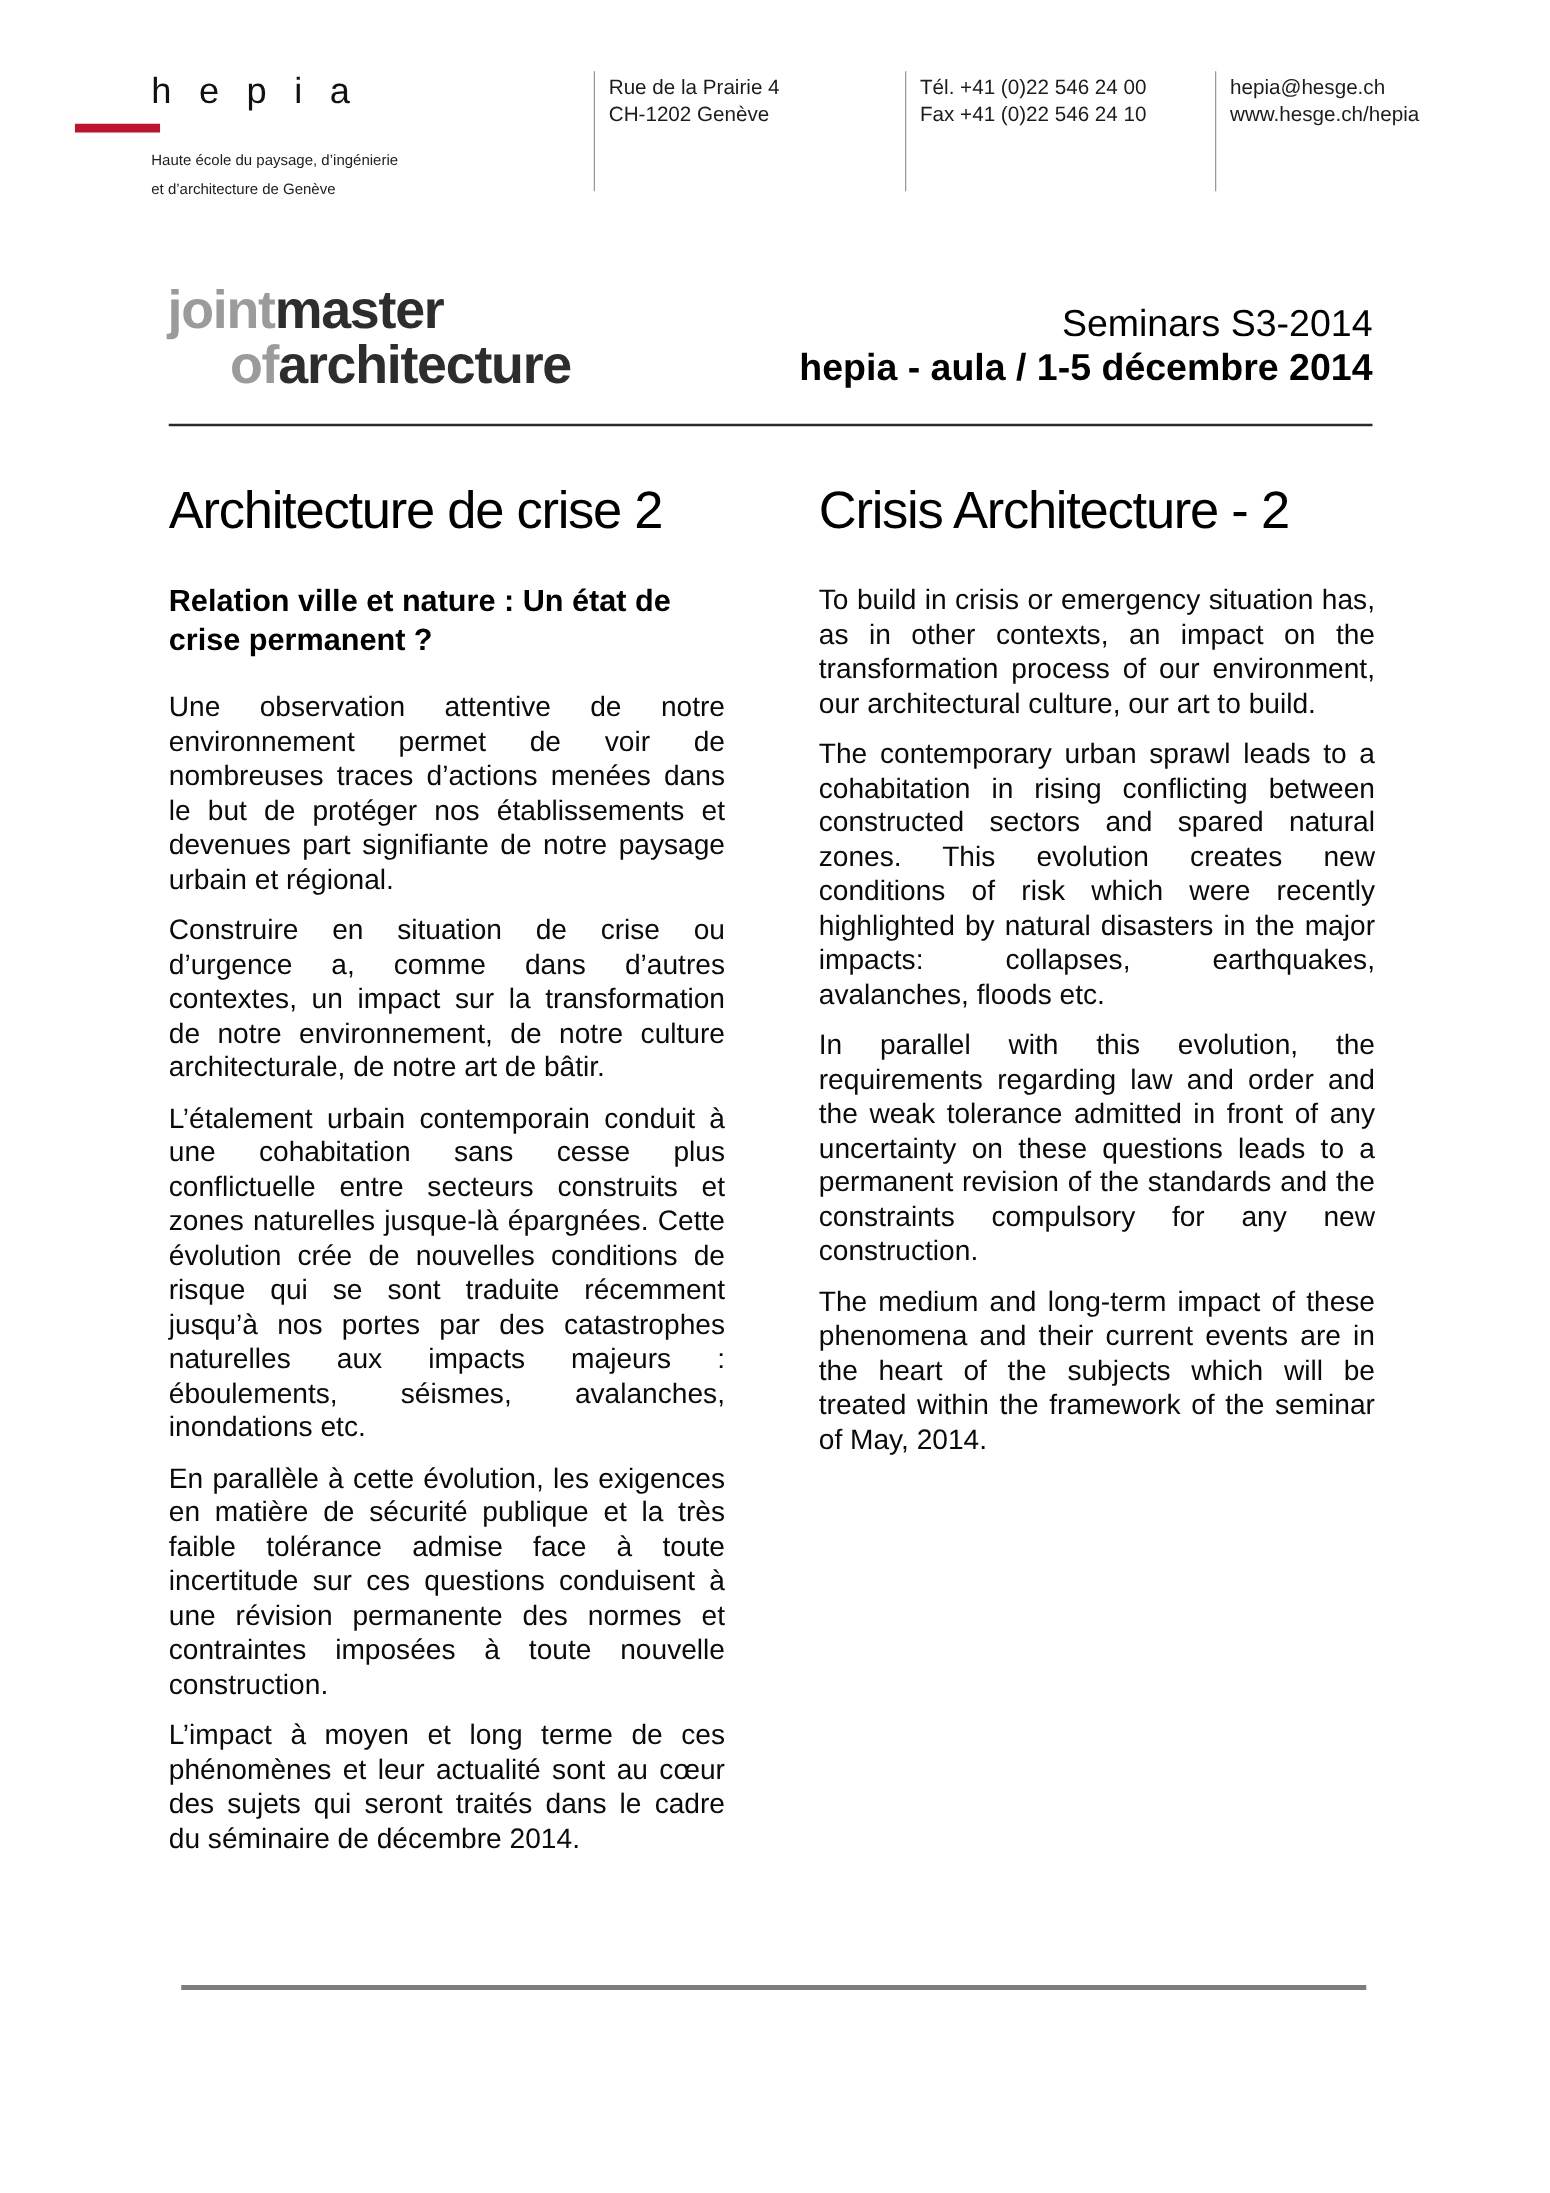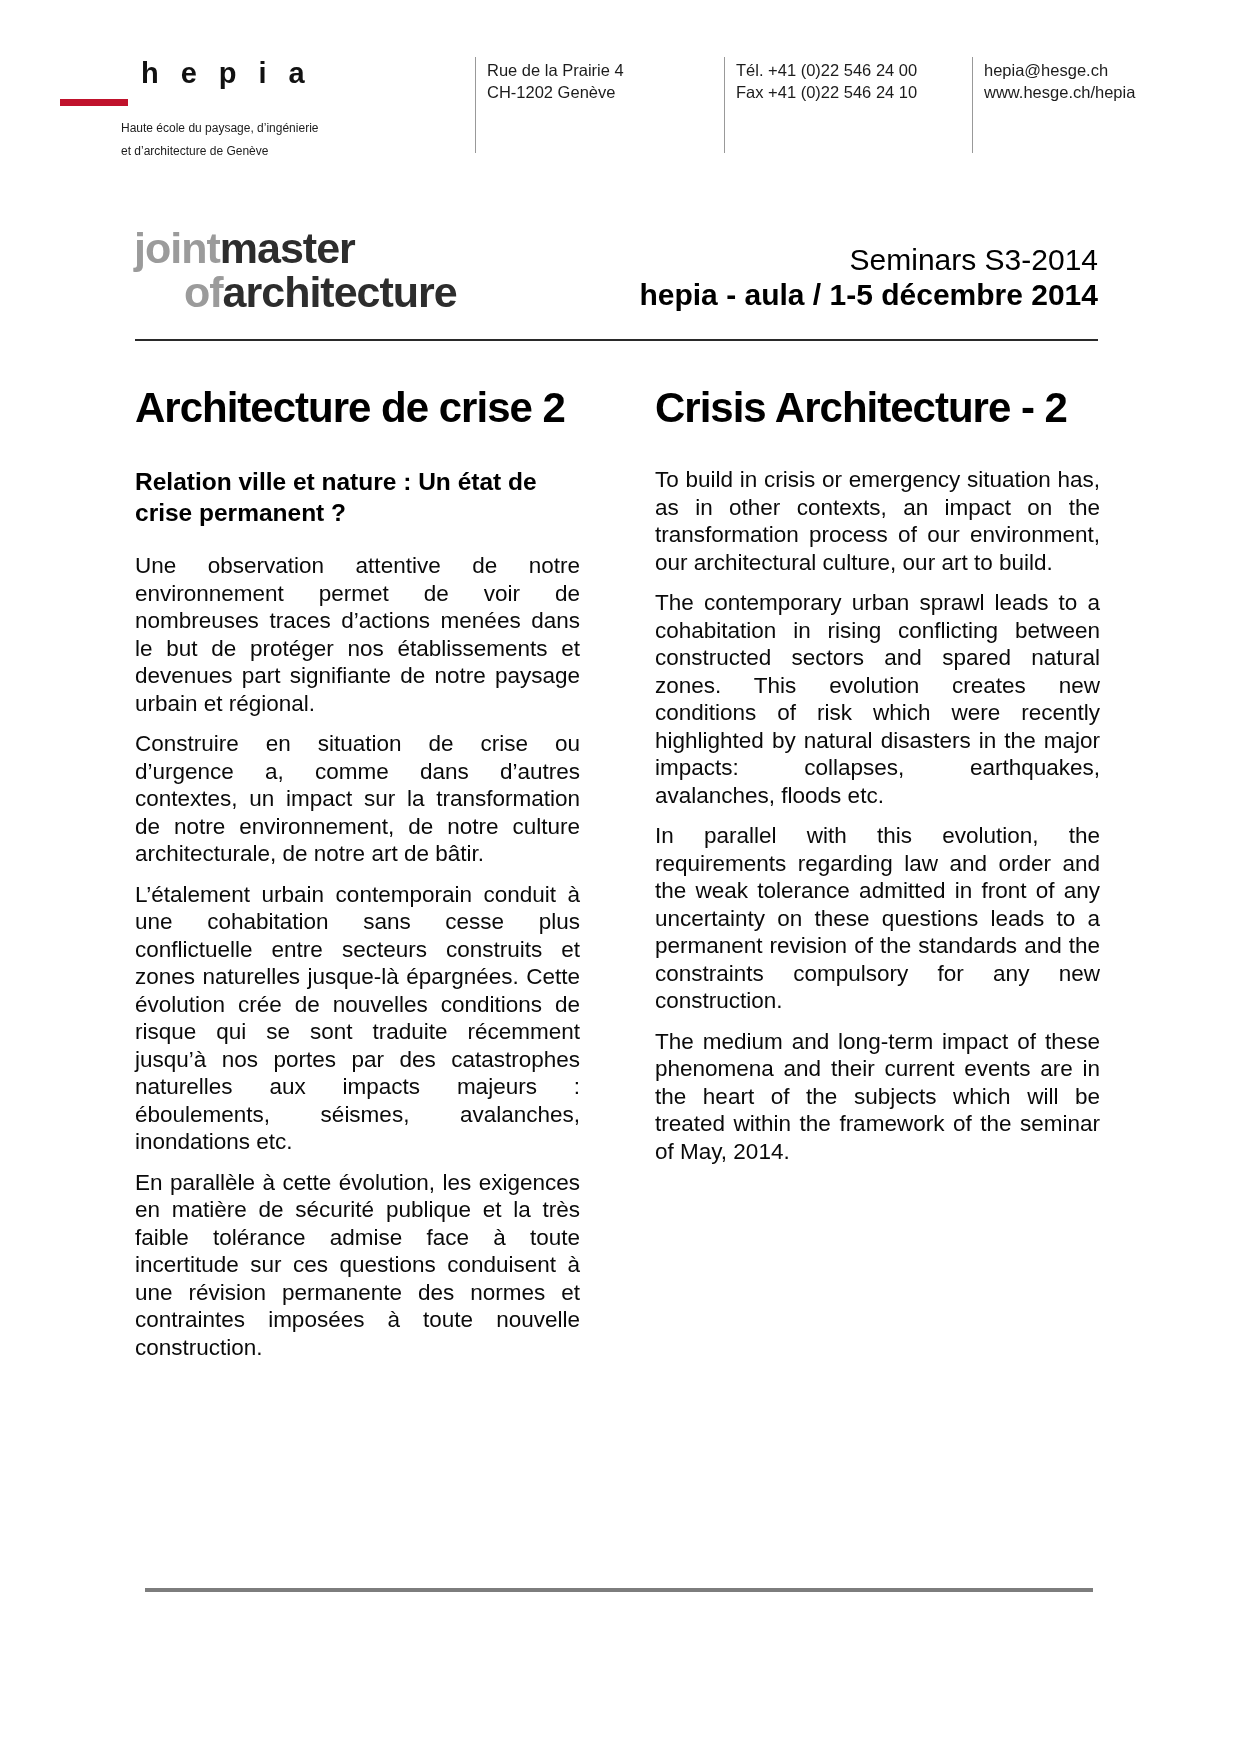--- a/index.html
+++ b/index.html
@@ -9,21 +9,21 @@
     margin:0 auto;
     background:#ffffff;
     font-family:"Liberation Sans", sans-serif;
     color:#0a0a0a;
     overflow:hidden;
   }
   
   .red-bar{position:absolute;left:60px;top:99px;width:68px;height:7px;background:#c0122c;}
   .brand-name{
     position:absolute;left:121px;top:57px;
-    font-size:29px;font-weight:700;letter-spacing:22px;color:#111;margin-left:20px;
+    font-size:29px;font-weight:400;letter-spacing:22px;color:#111;
   }
   .tagline{
     position:absolute;left:121px;top:117px;
     font-size:12px;line-height:23px;color:#1c1c1c;
   }
   .vline{position:absolute;top:57px;height:96px;width:1px;background:#999;}
   .vline-1{left:475px;} .vline-2{left:724px;} .vline-3{left:972px;}
   .contact-block{position:absolute;top:59px;font-size:16.5px;line-height:22px;color:#1c1c1c;}
   .contact-address{left:487px;} .contact-phone{left:736px;} .contact-web{left:984px;}
 
@@ -40,21 +40,21 @@
   .seminar-sub{font-size:30px;font-weight:700;line-height:35px;}
   .top-rule{position:absolute;left:135px;top:339px;width:963px;height:2px;background:#2a2a2a;}
 
   
   .columns{
     position:absolute;left:135px;top:384px;width:965px;
     display:flex;gap:75px;
   }
   .col{width:445px;}
   .col-title{
-    font-size:42px;font-weight:700;letter-spacing:-1px;color:#000;
+    font-size:42px;font-weight:400;letter-spacing:-1px;color:#000;
     line-height:48px;margin:0 0 34px 0;
   }
   .col-subtitle{
     font-size:24.5px;font-weight:700;line-height:31px;color:#000;
     margin:0 0 24px 0;
   }
   .col p{
     font-size:22.5px;line-height:27.5px;margin:0 0 13px 0;
     text-align:justify;hyphens:none;
   }
@@ -105,20 +105,21 @@
   </section>
 
   <main class="columns">
     <article class="col">
       <h1 class="col-title">Architecture de crise 2</h1>
       <h2 class="col-subtitle">Relation ville et nature : Un état de crise permanent ?</h2>
       <p>Une observation attentive de notre environnement permet de voir de nombreuses traces d’actions menées dans le but de protéger nos établissements et devenues part signifiante de notre paysage urbain et régional.</p>
       <p>Construire en situation de crise ou d’urgence a, comme dans d’autres contextes, un impact sur la transformation de notre environnement, de notre culture architecturale, de notre art de bâtir.</p>
       <p>L’étalement urbain contemporain conduit à une cohabitation sans cesse plus conflictuelle entre secteurs construits et zones naturelles jusque-là épargnées. Cette évolution crée de nouvelles conditions de risque qui se sont traduite récemment jusqu’à nos portes par des catastrophes naturelles aux impacts majeurs : éboulements, séismes, avalanches, inondations etc.</p>
       <p>En parallèle à cette évolution, les exigences en matière de sécurité publique et la très faible tolérance admise face à toute incertitude sur ces questions conduisent à une révision permanente des normes et contraintes imposées à toute nouvelle construction.</p>
+      <p>L’impact à moyen et long terme de ces phénomènes et leur actualité sont au cœur des sujets qui seront traités dans le cadre du séminaire de décembre 2014.</p>
     </article>
 
     <article class="col">
       <h1 class="col-title">Crisis Architecture - 2</h1>
       <p>To build in crisis or emergency situation has, as in other contexts, an impact on the transformation process of our environment, our architectural culture, our art to build.</p>
       <p>The contemporary urban sprawl leads to a cohabitation in rising conflicting between constructed sectors and spared natural zones. This evolution creates new conditions of risk which were recently highlighted by natural disasters in the major impacts: collapses, earthquakes, avalanches, floods etc.</p>
       <p>In parallel with this evolution, the requirements regarding law and order and the weak tolerance admitted in front of any uncertainty on these questions leads to a permanent revision of the standards and the constraints compulsory for any new construction.</p>
       <p>The medium and long-term impact of these phenomena and their current events are in the heart of the subjects which will be treated within the framework of the seminar of May, 2014.</p>
     </article>
   </main>

